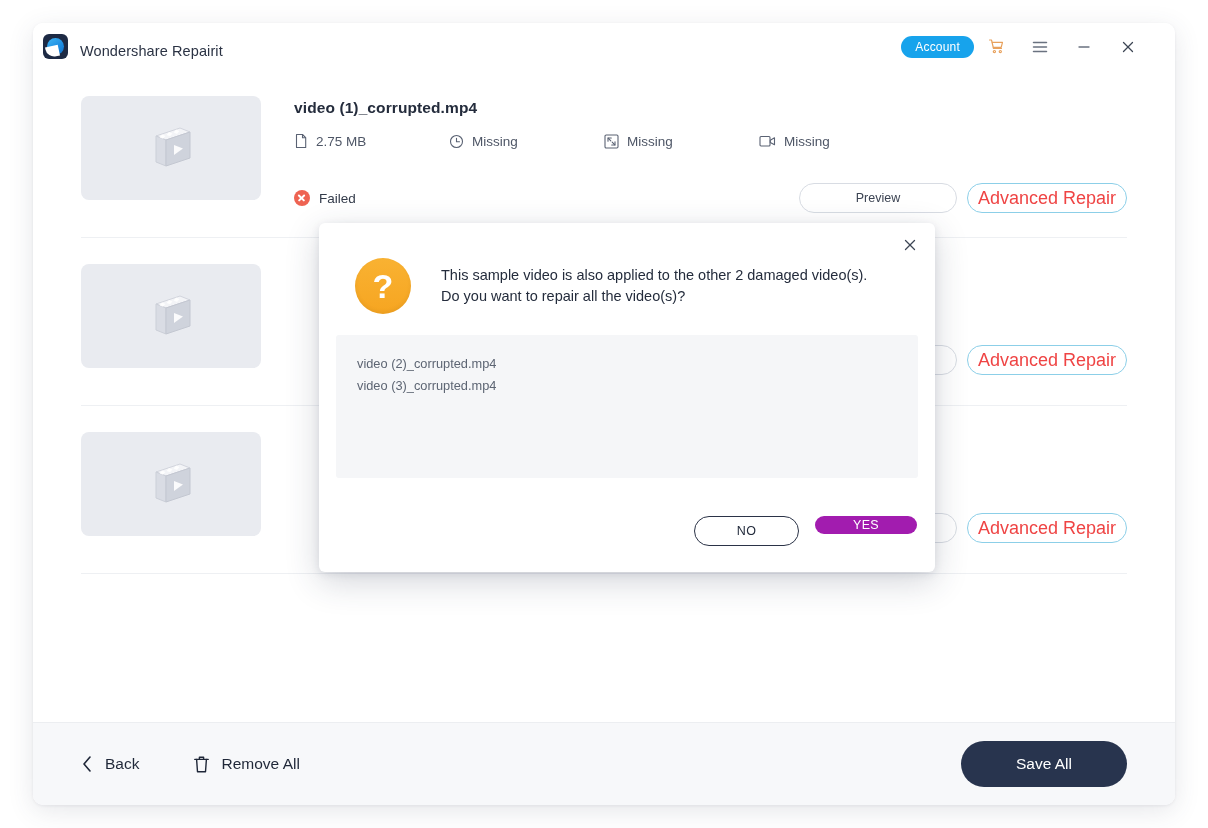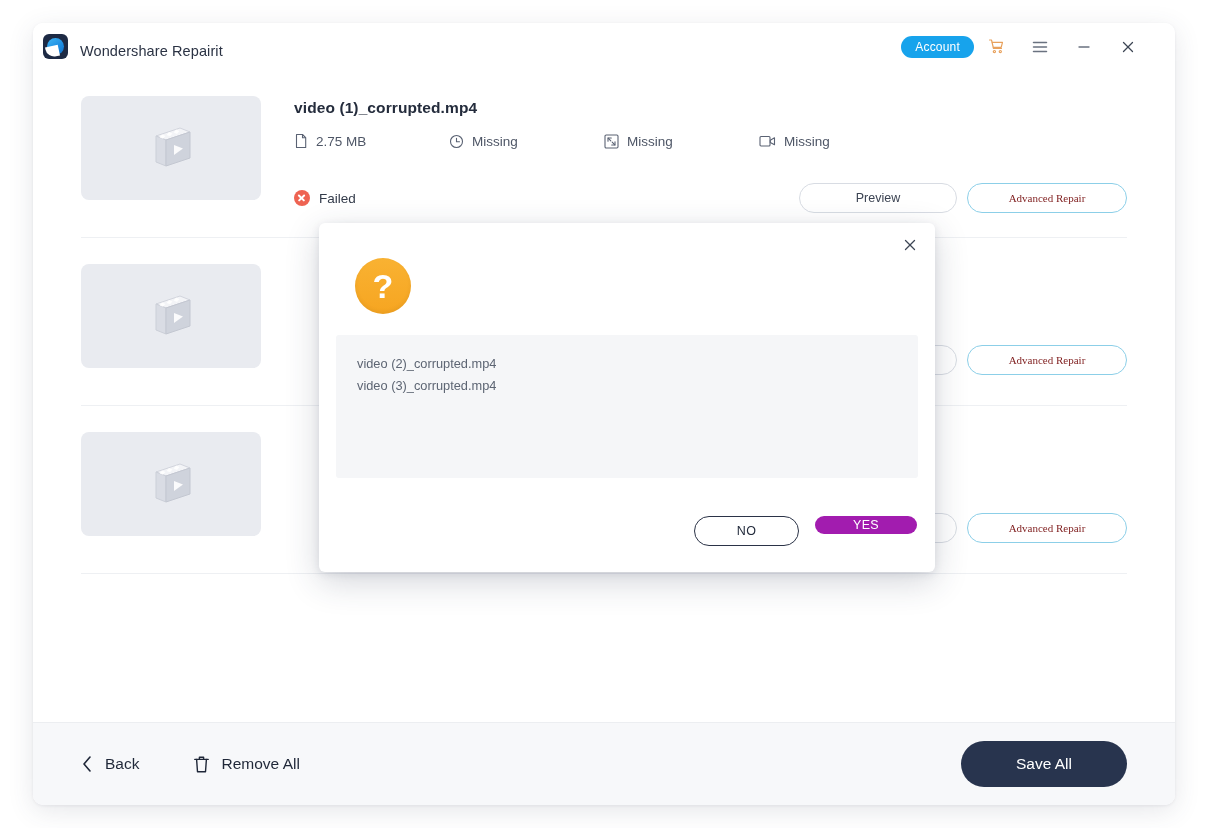--- a/index.html
+++ b/index.html
@@ -207,24 +207,24 @@
     font-size: 12.5px;
     cursor: pointer;
     font-family: inherit;
   }
   .btn-outline-blue {
     width: 160px;
     height: 30px;
     border-radius: 16px;
     background: #ffffff;
     border: 1px solid #8ccfe8;
-    color: #7f1d1d;
-    font-size: 11px;
-    cursor: pointer;
-    font-family: Liberation Serif, serif;
+    color: #ef4444;
+    font-size: 18px;
+    cursor: pointer;
+    font-family: Liberation Sans, sans-serif;
   }
 
   
   .footer {
     position: absolute;
     left: 0; bottom: 0;
     width: 100%;
     height: 83px;
     background: #f7f8fa;
     border-top: 1px solid #eceef1;
@@ -527,20 +527,24 @@
 
         <div class="modal-close">
           <svg width="14" height="14" viewBox="0 0 14 14" stroke="#3d4554" stroke-width="1.25" stroke-linecap="round">
             <line x1="2.5" y1="2.5" x2="11.5" y2="11.5"></line>
             <line x1="11.5" y1="2.5" x2="2.5" y2="11.5"></line>
           </svg>
         </div>
 
         <div class="modal-head">
           <div class="q-icon">?</div>
+          <div class="modal-msg">
+            <div>This sample video is also applied to the other 2 damaged video(s).</div>
+            <div>Do you want to repair all the video(s)?</div>
+          </div>
         </div>
 
         <div class="modal-list">
           <div class="modal-list-item">video (2)_corrupted.mp4</div>
           <div class="modal-list-item">video (3)_corrupted.mp4</div>
         </div>
 
         <div class="modal-actions">
           <button class="btn-no">NO</button>
           <button class="btn-yes">YES</button>

